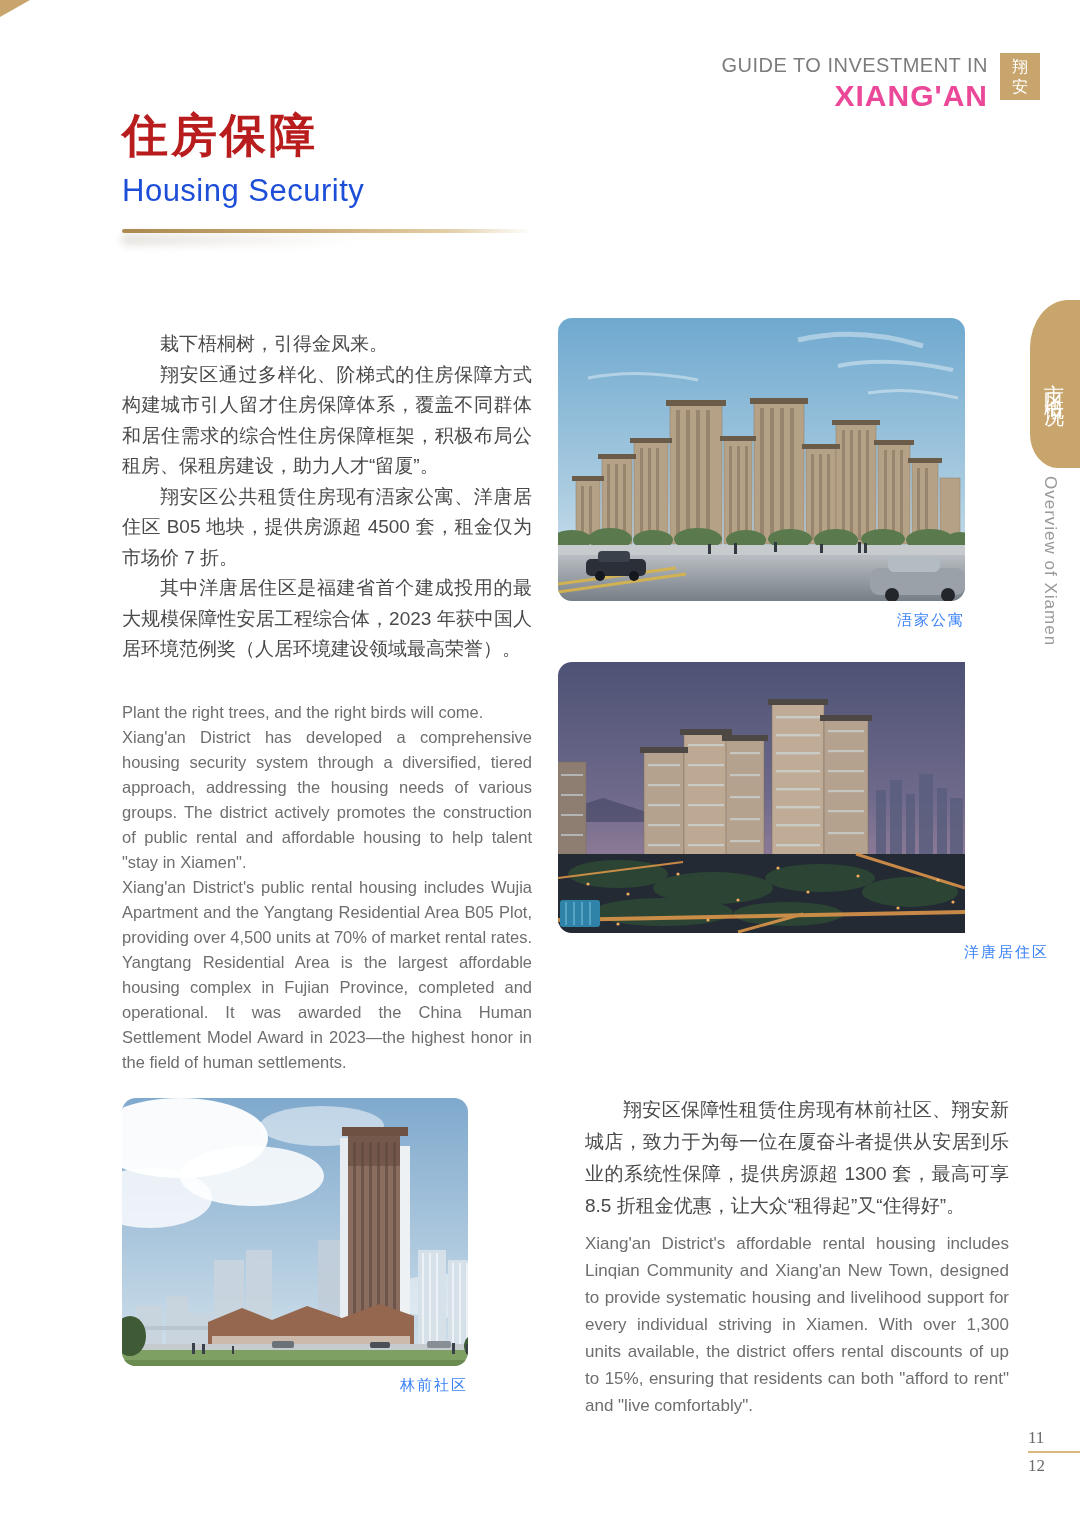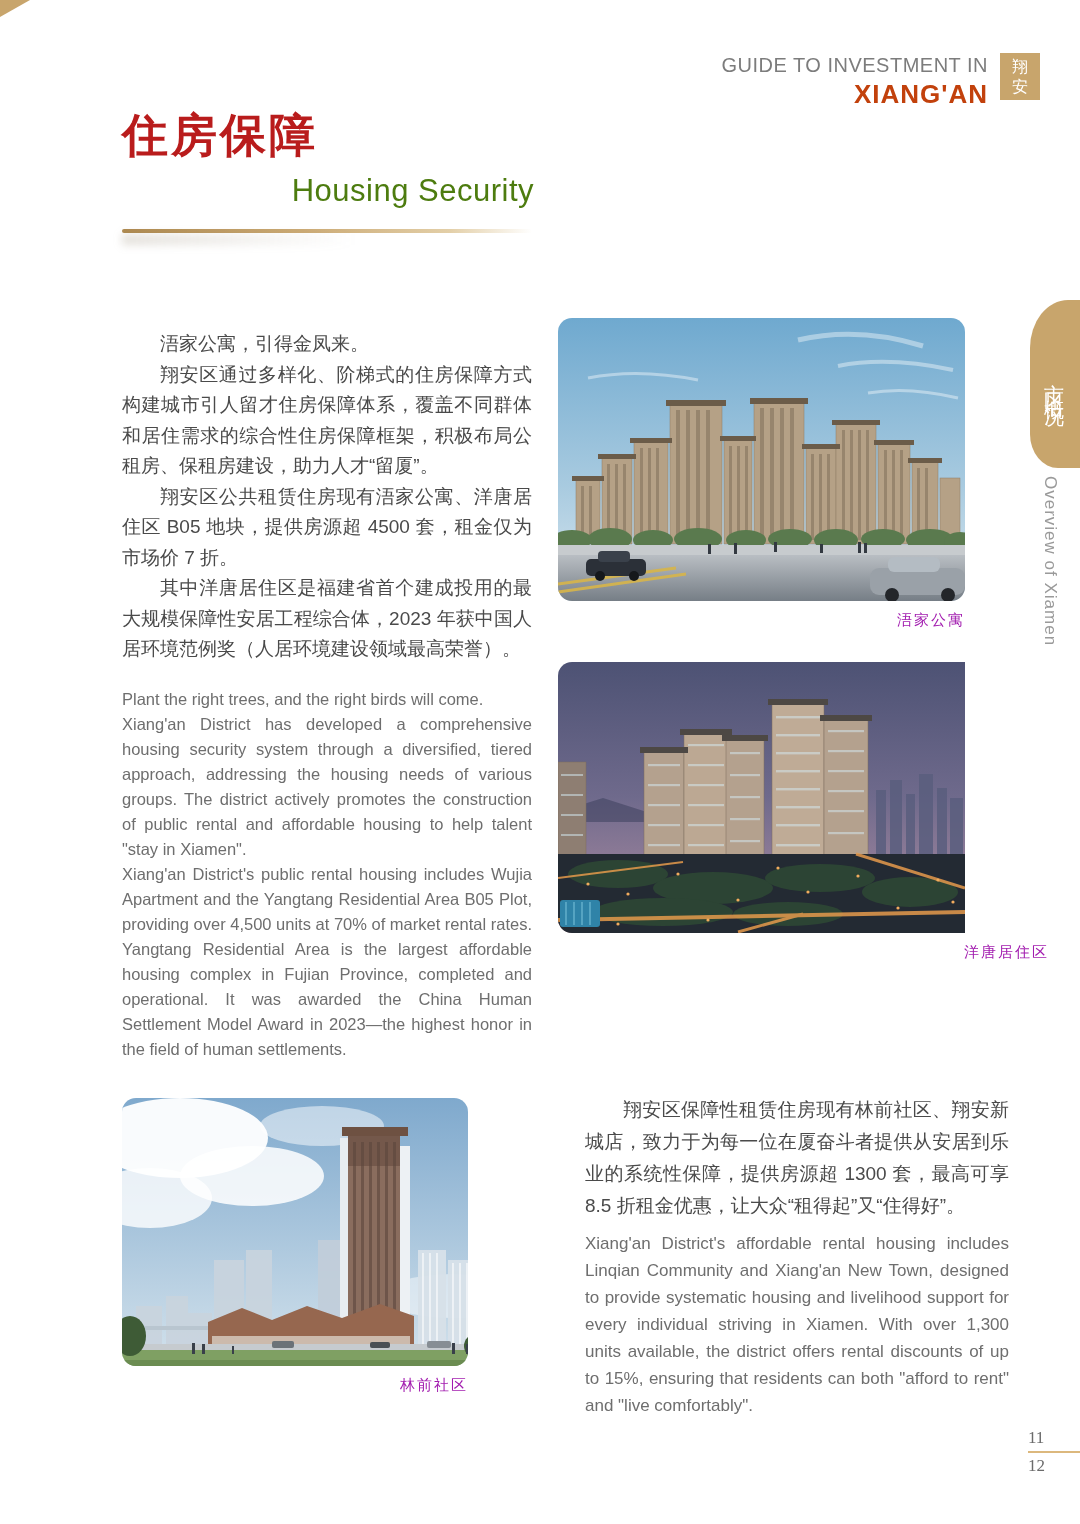--- a/index.html
+++ b/index.html
@@ -4,42 +4,42 @@
 <style>
   html,body{margin:0;padding:0;background:#e8e8e8;}
   .page{position:relative;width:1080px;height:1524px;background:#ffffff;overflow:hidden;
         font-family:"Liberation Sans","DejaVu Sans",sans-serif;}
   
   .corner{position:absolute;top:0;left:0;width:0;height:0;
           border-top:17px solid #C8A56C;border-right:30px solid transparent;}
   
   .hdr-text{position:absolute;top:54px;right:92px;text-align:right;}
   .hdr-line1{font-size:20px;color:#7c7c7c;letter-spacing:.5px;}
-  .hdr-line2{font-size:26px;color:#c2410c;font-weight:700;letter-spacing:1px;margin-top:2px;}
+  .hdr-line2{font-size:30px;color:#ec4899;font-weight:700;letter-spacing:1px;margin-top:2px;}
   .hdr-logo{position:absolute;top:53px;right:40px;width:40px;height:47px;background:#C8A56C;
             color:#fff;display:flex;flex-direction:column;align-items:center;justify-content:center;
             font-size:16px;line-height:20px;font-weight:400;}
   
   .title-block{position:absolute;left:122px;top:110px;width:412px;}
   .title-zh{font-size:46px;font-weight:700;color:#b91c1c;letter-spacing:3px;line-height:1.1;}
-  .title-en{font-size:31px;color:#4d7c0f;margin-top:12px;letter-spacing:.5px;font-weight:400;text-align:right;}
+  .title-en{font-size:31px;color:#1d4ed8;margin-top:12px;letter-spacing:.5px;font-weight:400;}
   .title-line{margin-top:20px;width:410px;height:4px;border-radius:2px;
       background:linear-gradient(to right,#AF8A50,#CCAB76 45%,#E3CFA8 80%,rgba(227,207,168,0));}
   .title-shadow{width:360px;height:11px;margin-top:1px;filter:blur(4px);
       background:linear-gradient(95deg,rgba(130,115,90,.22),rgba(130,115,90,0) 65%);}
   
   .col-left{position:absolute;left:122px;top:329px;width:410px;}
   .zh p{margin:0;font-size:19px;line-height:30.5px;color:#4a4a4a;text-align:justify;text-indent:2em;}
-  .en-left{margin-top:22px;}
+  .en-left{margin-top:35px;}
   .en-left p{margin:0;font-size:16.5px;line-height:25px;color:#6e6e6e;text-align:justify;}
   
   .photo-wrap{position:absolute;}
   .photo{border-radius:14px;overflow:hidden;display:block;line-height:0;}
   .photo svg{display:block;}
-  .caption{text-align:right;font-size:15px;color:#a21caf;margin-top:10px;letter-spacing:2px;}
+  .caption{text-align:right;font-size:15px;color:#3b82f6;margin-top:10px;letter-spacing:2px;}
   .pw1{left:558px;top:318px;width:407px;}
   .pw2{left:558px;top:662px;width:491px;}
   .pw3{left:122px;top:1098px;width:346px;}
   
   .col-br{position:absolute;left:556px;top:1094px;width:424px;margin-left:29px;}
   .col-br .zh p{line-height:32px;}
   .col-br .en p{margin:0;font-size:17px;line-height:27px;color:#6e6e6e;text-align:justify;}
   .col-br .en{margin-top:8px;}
   
   .side-tab{position:absolute;left:1030px;top:300px;width:50px;height:168px;background:#C8A56C;
@@ -71,21 +71,21 @@
 
   <div class="title-block">
     <div class="title-zh">住房保障</div>
     <div class="title-en">Housing Security</div>
     <div class="title-line"></div>
     <div class="title-shadow"></div>
   </div>
 
   <div class="col-left">
     <div class="zh">
-      <p>浯家公寓，引得金凤来。</p>
+      <p>栽下梧桐树，引得金凤来。</p>
       <p>翔安区通过多样化、阶梯式的住房保障方式构建城市引人留才住房保障体系，覆盖不同群体和居住需求的综合性住房保障框架，积极布局公租房、保租房建设，助力人才“留厦”。</p>
       <p>翔安区公共租赁住房现有浯家公寓、洋唐居住区 B05 地块，提供房源超 4500 套，租金仅为市场价 7 折。</p>
       <p>其中洋唐居住区是福建省首个建成投用的最大规模保障性安居工程综合体，2023 年获中国人居环境范例奖（人居环境建设领域最高荣誉）。</p>
     </div>
     <div class="en-left">
       <p>Plant the right trees, and the right birds will come.</p>
       <p>Xiang'an District has developed a comprehensive housing security system through a diversified, tiered approach, addressing the housing needs of various groups. The district actively promotes the construction of public rental and affordable housing to help talent "stay in Xiamen".</p>
       <p>Xiang'an District's public rental housing includes Wujia Apartment and the Yangtang Residential Area B05 Plot, providing over 4,500 units at 70% of market rental rates. Yangtang Residential Area is the largest affordable housing complex in Fujian Province, completed and operational. It was awarded the China Human Settlement Model Award in 2023—the highest honor in the field of human settlements.</p>
     </div>
   </div>

